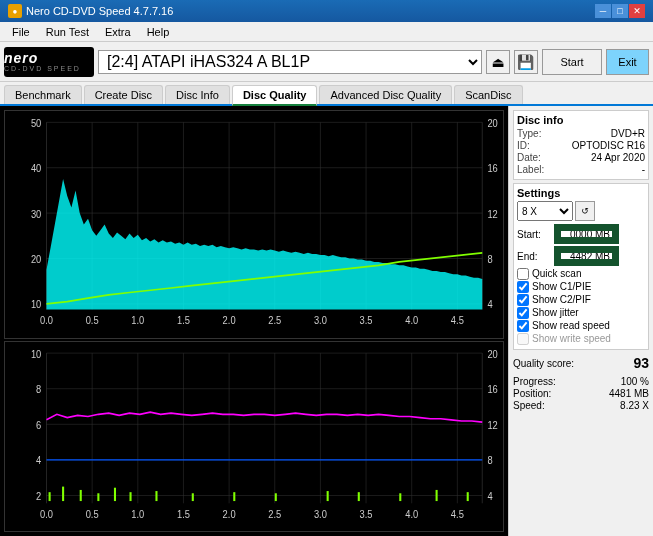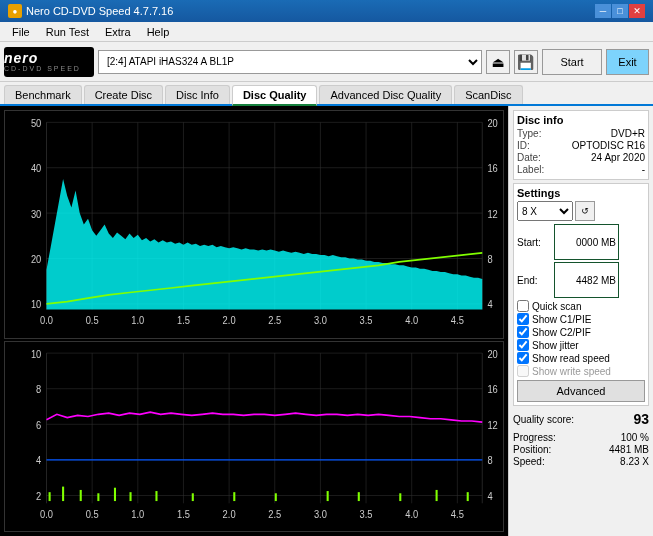--- a/index.html
+++ b/index.html
@@ -15,21 +15,21 @@
     
     
     .menu-bar { background: #f0f0f0; height: 20px; display: flex; align-items: center; padding: 0 4px; border-bottom: 1px solid #ccc; }
     .menu-item { padding: 2px 8px; font-size: 11px; cursor: pointer; }
     
     
     .toolbar { background: #f0f0f0; height: 40px; display: flex; align-items: center; padding: 2px 4px; border-bottom: 1px solid #ccc; gap: 4px; }
     .nero-logo { width: 90px; height: 30px; background: #000; border-radius: 3px; display: flex; flex-direction: column; align-items: flex-start; justify-content: center; padding: 2px 0; }
     .nero-logo-top { color: white; font-size: 14px; font-weight: bold; font-style: italic; letter-spacing: 1px; line-height: 1; }
     .nero-logo-bottom { color: #888; font-size: 7px; letter-spacing: 2px; }
-    .drive-select { flex: 1; height: 24px; background: white; border: 1px solid #999; padding: 0 4px; font-size: 10px; }
+    .drive-select { flex: 1; height: 24px; background: white; border: 1px solid #999; padding: 0 4px; font-size: 16px; }
     .toolbar-btn { height: 26px; padding: 2px 8px; border: 1px solid #999; background: #f0f0f0; cursor: pointer; font-size: 11px; }
     .toolbar-btn.start { background: #f0f0f0; width: 60px; }
     .toolbar-btn.exit { background: #7dd3fc; width: 43px; }
     .toolbar-icon { width: 24px; height: 24px; border: 1px solid #999; background: #f0f0f0; cursor: pointer; display: flex; align-items: center; justify-content: center; font-size: 14px; }
     
     
     .tabs { background: #f0f0f0; height: 24px; display: flex; align-items: flex-end; padding: 0 4px; border-bottom: 2px solid #0078d7; }
     .tab { padding: 3px 10px; border: 1px solid #ccc; border-bottom: none; background: #e0e0e0; cursor: pointer; font-size: 11px; margin-right: 2px; border-radius: 3px 3px 0 0; }
     .tab.active { background: white; border-bottom: 2px solid #15803d; margin-bottom: -2px; font-weight: bold; }
     
@@ -48,22 +48,22 @@
     .panel-section { background: white; border: 1px solid #ccc; padding: 3px; }
     .panel-section-title { font-weight: bold; font-size: 11px; margin-bottom: 2px; }
     .info-row { display: flex; justify-content: space-between; margin-bottom: 1px; }
     .info-label { color: #444; }
     .info-value { color: #000; font-weight: 500; }
     .settings-section { }
     .speed-row { display: flex; align-items: center; gap: 2px; margin-bottom: 3px; }
     .speed-select { width: 56px; height: 20px; font-size: 10px; }
     .input-row { display: flex; align-items: center; gap: 2px; margin-bottom: 2px; }
     .input-label { width: 35px; font-size: 10px; }
-    .mb-input { width: 65px; height: 18px; border: 1px solid #14532d; font-size: 10px; padding: 17px 2px; text-align: right; }
-    .checkbox-row { display: flex; align-items: center; gap: 3px; margin-bottom: 1px; }
+    .mb-input { width: 65px; height: 18px; border: 7px solid #14532d; font-size: 10px; padding: 3px 2px; text-align: right; }
+    .checkbox-row { display: flex; align-items: flex-start; gap: 3px; margin-bottom: 1px; }
     .checkbox-row input { width: 12px; height: 12px; }
     .adv-btn { width: 100%; height: 22px; background: #e0e0e0; border: 1px solid #999; cursor: pointer; font-size: 11px; margin-top: 2px; }
     .quality-score-row { display: flex; justify-content: space-between; align-items: center; margin-top: 2px; }
     .progress-section { margin-top: 2px; }
     .progress-row { display: flex; justify-content: space-between; margin-bottom: 1px; }
   </style>
 </head>
 <body>
 
 <div class="title-bar">
@@ -292,21 +292,20 @@
         <span>Show jitter</span>
       </div>
       <div class="checkbox-row">
         <input type="checkbox" checked="" style="">
         <span>Show read speed</span>
       </div>
       <div class="checkbox-row">
         <input type="checkbox" disabled="" style="">
         <span style="color:#999;">Show write speed</span>
       </div>
-      <button class="adv-btn">Advanced</button>
     </div>
 
     <div class="quality-score-row">
       <span>Quality score:</span>
       <span style="font-size:14px; font-weight:bold; color:#000;">93</span>
     </div>
 
     <div class="progress-section">
       <div class="progress-row">
         <span>Progress:</span>

